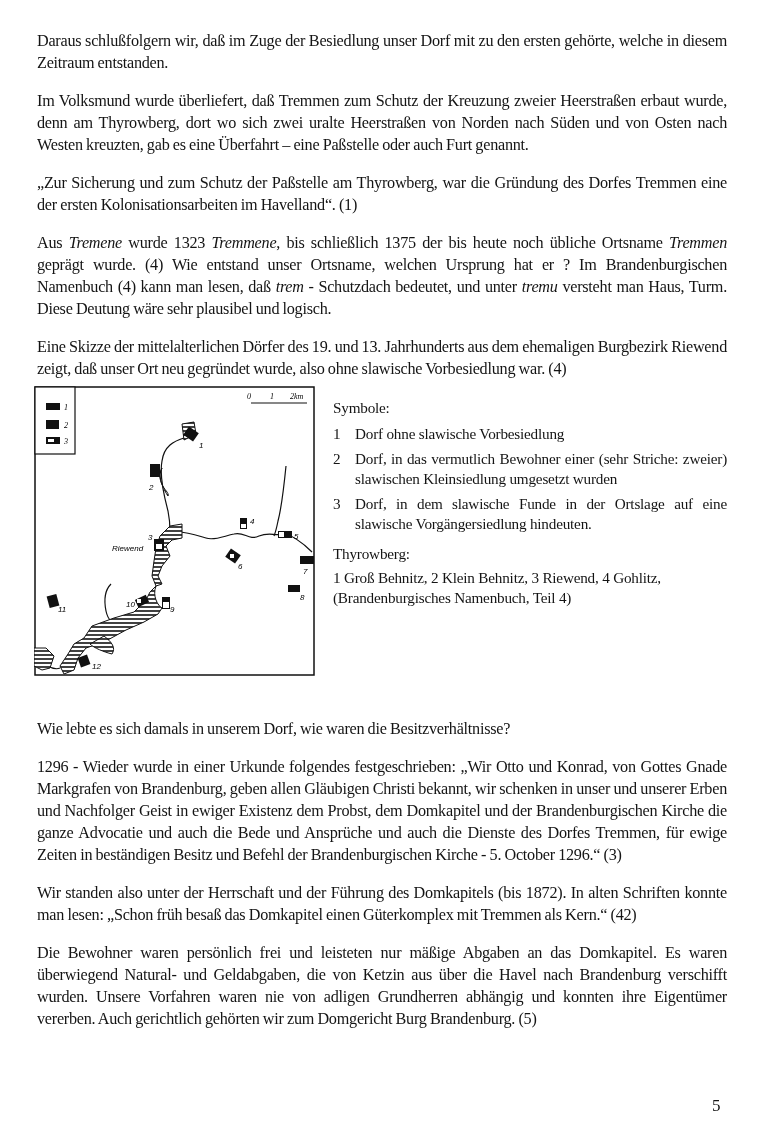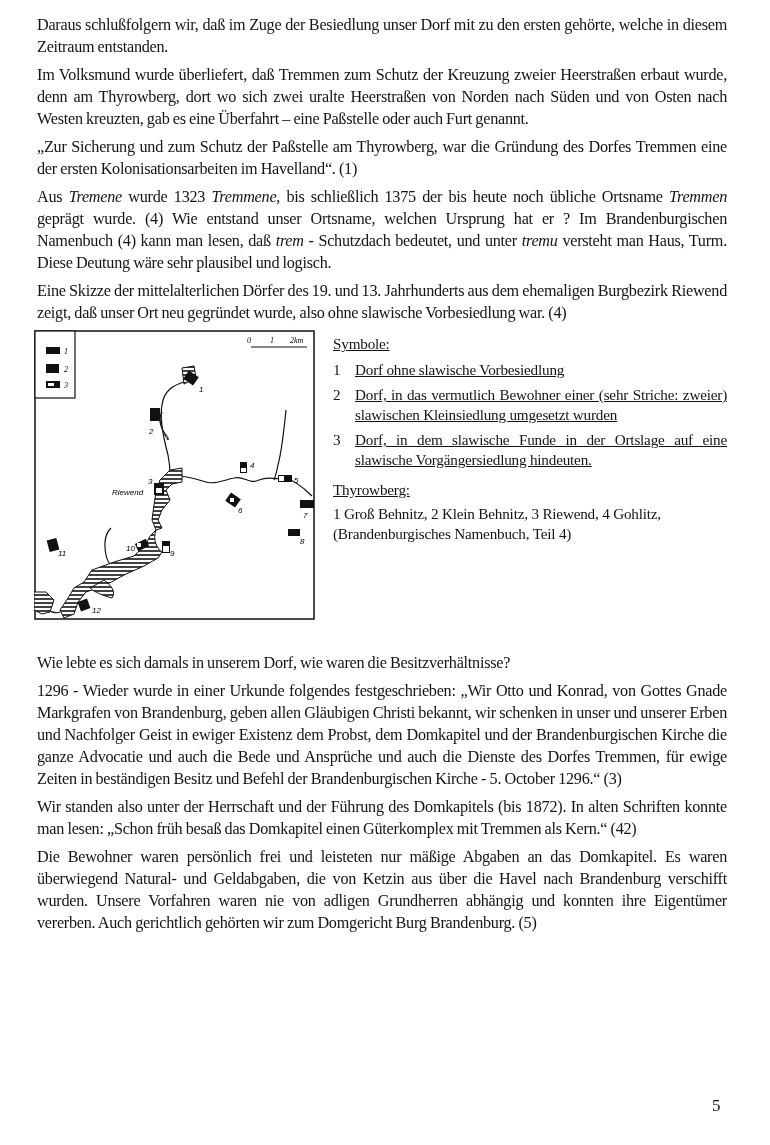--- a/index.html
+++ b/index.html
@@ -3,42 +3,42 @@
 <meta charset="utf-8">
 <style>
   html, body { margin: 0; padding: 0; background: #ffffff; }
   body {
     width: 770px; height: 1145px; position: relative; overflow: hidden;
     font-family: "Liberation Serif", "DejaVu Serif", serif;
     color: #141414;
   }
   .page { position: absolute; left: 37px; top: 14px; width: 690px; }
   p.para {
-    margin: 0 0 6px 0;
+    margin: 16px 0 6px 0;
     font-size: 16.2px;
     line-height: 22px;
     text-align: justify;
     letter-spacing: -0.25px;
     word-spacing: -0.5px;
   }
   p.para span { display: inline; }
   i { font-style: italic; }
   .figure { position: relative; height: 316px; margin: 4px 0 6px 0; }
   .map-box {
     position: absolute; left: -3px; top: 0; width: 281px; height: 295px;
   }
   .map-box svg { width: 100%; height: 100%; display: block; }
   .legend-text {
     position: absolute; left: 296px; top: 4px; width: 394px;
     font-size: 15.2px; line-height: 20px; letter-spacing: -0.2px;
   }
-  .legend-text .head { margin: 0 0 6px 0; text-decoration: underline; }
+  .legend-text .head { margin: 8px 0 6px 0; }
   .sym-item { display: flex; margin: 0 0 5px 0; }
   .sym-item .num { width: 22px; flex: 0 0 22px; }
-  .sym-item .txt { flex: 1; text-align: justify; text-decoration: underline; }
+  .sym-item .txt { flex: 1; text-align: justify; }
   .names { margin-top: 10px; }
   .names .head { margin-bottom: 4px; }
   .names .line { white-space: nowrap; }
   .page-number {
     position: absolute; left: 712px; top: 1096px;
     font-size: 17px;
   }
 </style>
 </head>
 <body>

